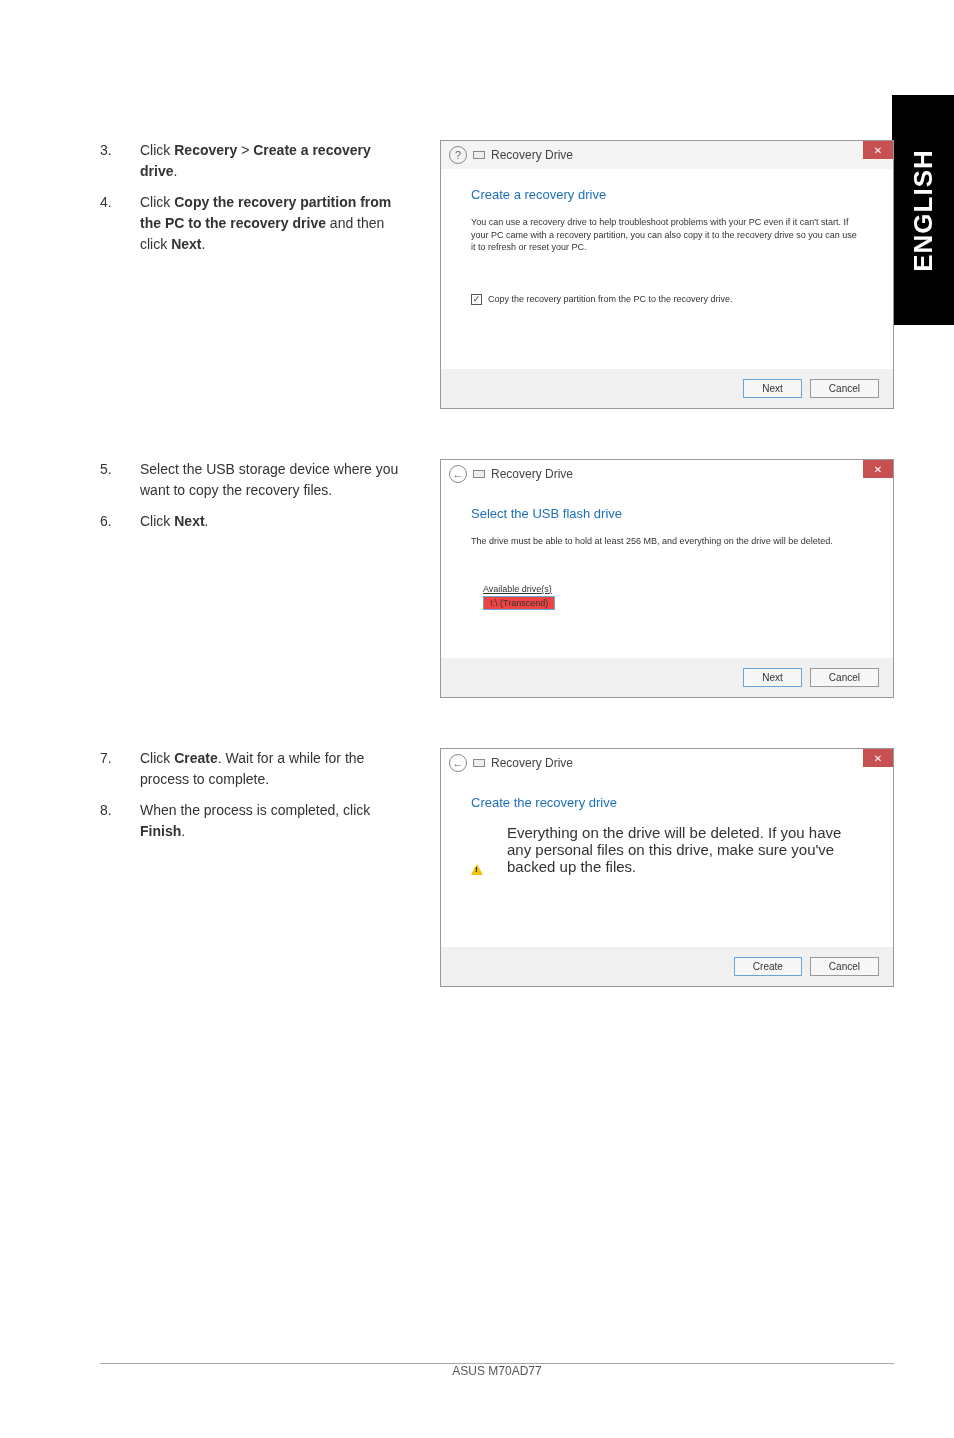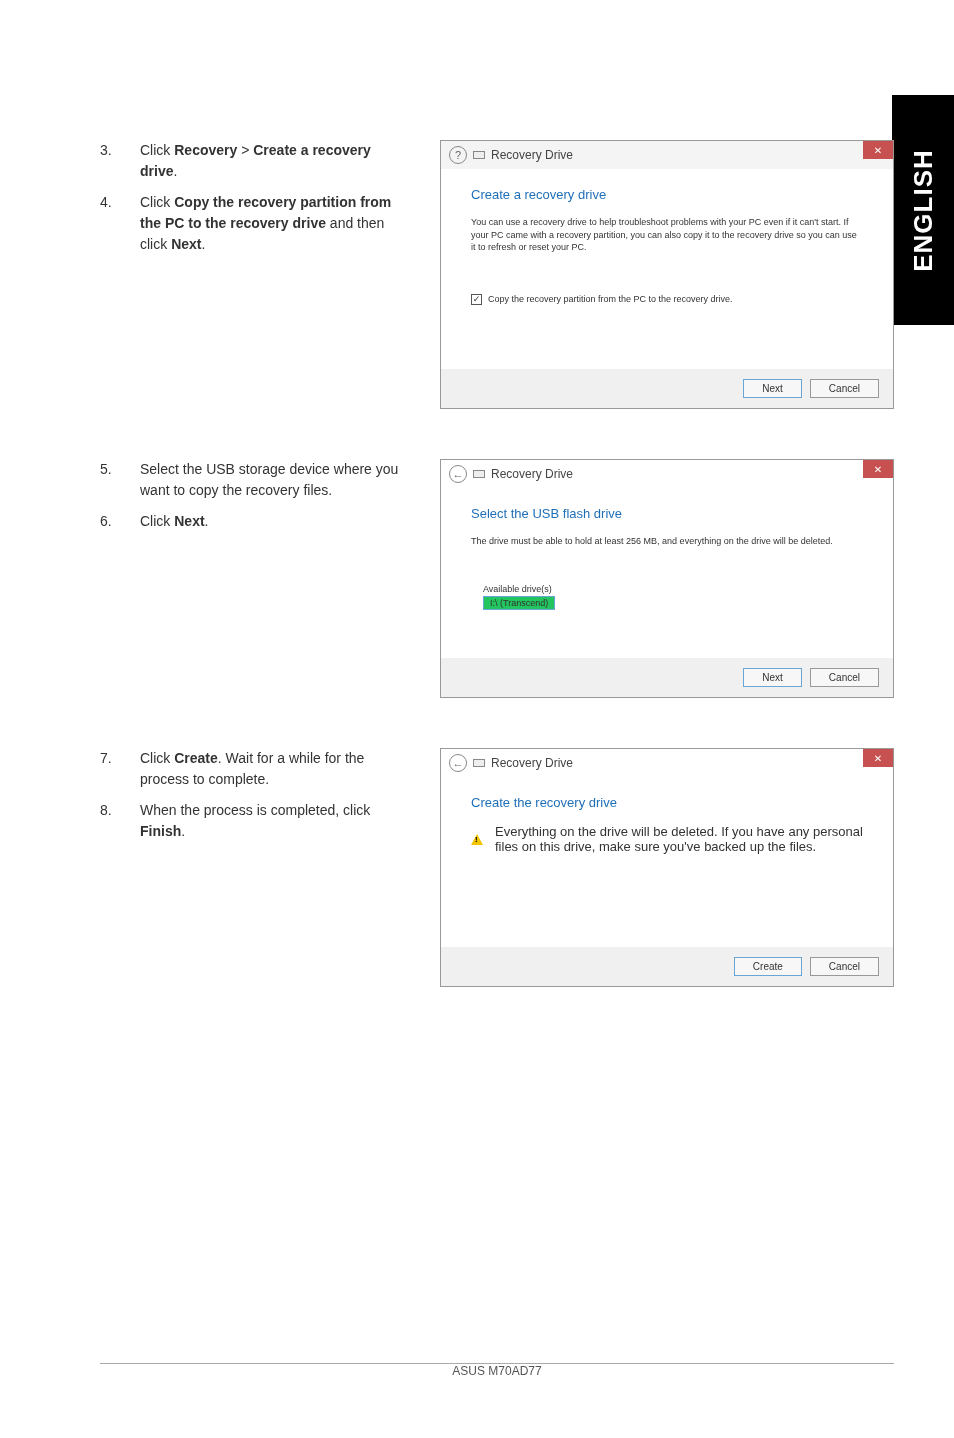--- a/index.html
+++ b/index.html
@@ -145,34 +145,34 @@
     gap: 8px;
   }
   .btn {
     border: 1px solid #999;
     background: #f7f7f7;
     padding: 3px 18px;
     font-size: 10px;
     color: #333;
   }
   .btn.primary { border: 1px solid #6aa5d8; }
-  .avail-label { font-size: 9px; margin-bottom: 2px;}
+  .avail-label { font-size: 9px; margin-bottom: 2px; text-decoration: underline;}
   .drive-box {
     border: 1px solid #6aa5d8;
     padding: 1px 6px;
     font-size: 9px;
     display: inline-block;
     color: #333;
-    background: #22c55e;
+    background: #ef4444;
   }
   .warn-row {
     display:flex;
-    gap:12px;
-    font-size:13px;
-    align-items:center;
+    gap:24px;
+    font-size:15px;
+    align-items:flex-end;
   }
   .warn-icon {
     width:0; height:0;
     border-left:6px solid transparent;
     border-right:6px solid transparent;
     border-bottom:11px solid #f3c200;
     position: relative;
     flex-shrink: 0;
     margin-top:1px;
   }

